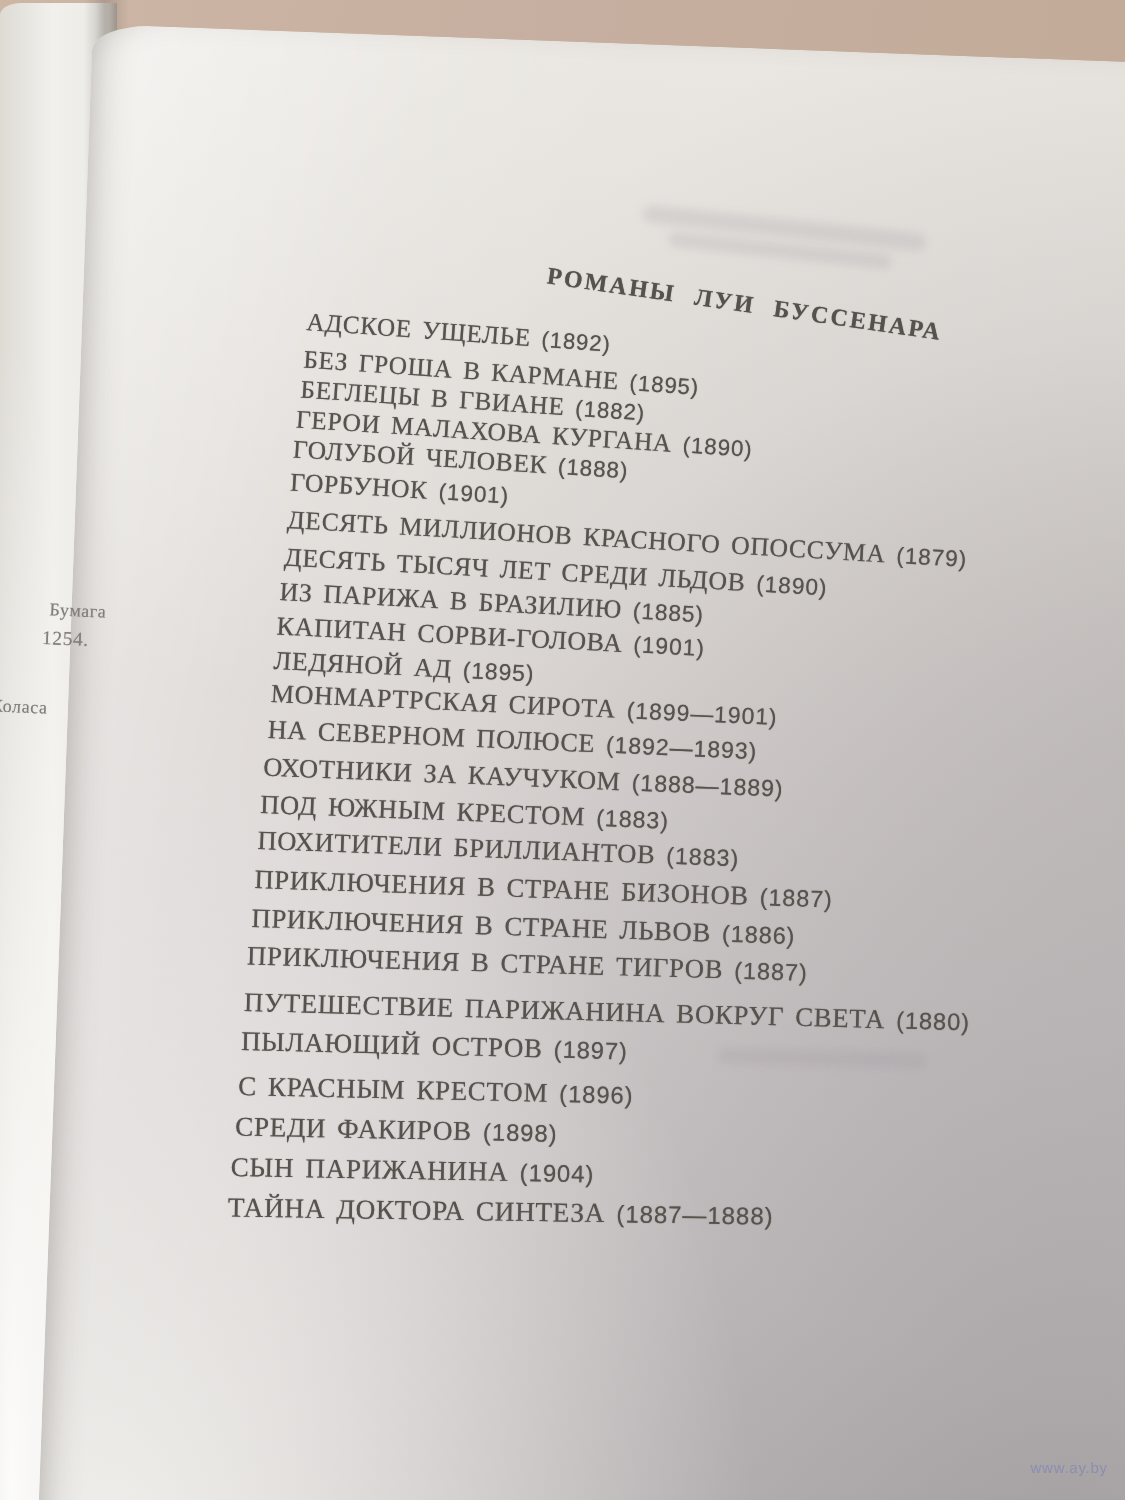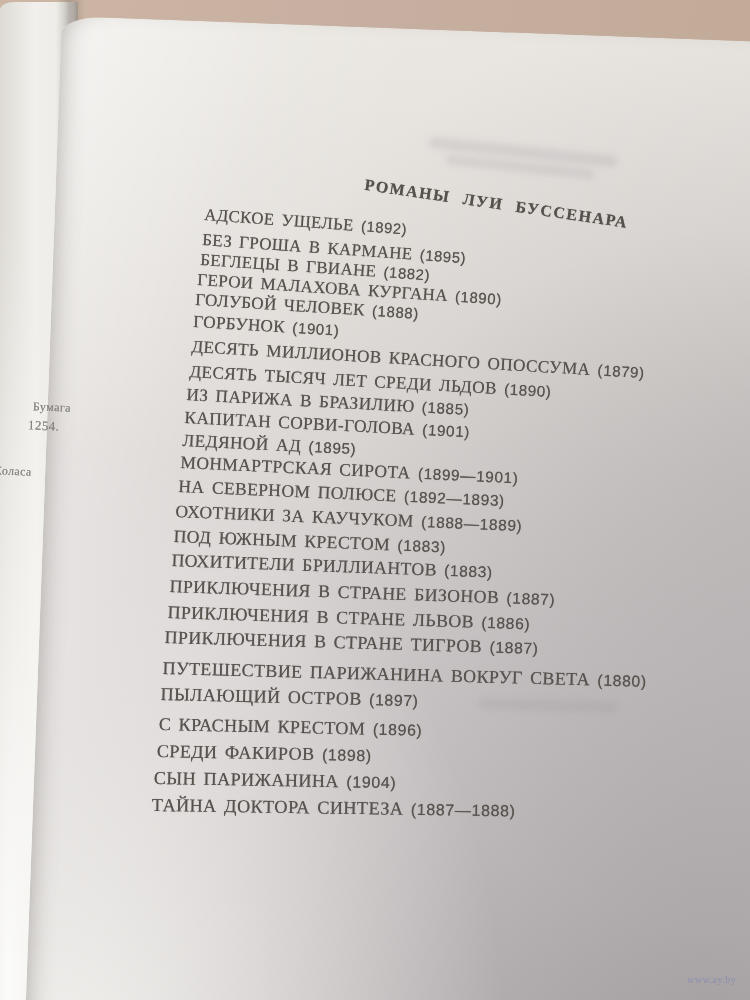--- a/index.html
+++ b/index.html
@@ -57,21 +57,21 @@
     position:absolute;background:rgba(150,147,153,0.20);
     filter:blur(3px);border-radius:6px;
   }
   .frag{
     position:absolute;color:#83807a;
     font-size:12px;letter-spacing:0.4px;white-space:nowrap;
     transform:rotate(2.5deg);text-shadow:0 0 0.5px rgba(131,128,122,0.6);
   }
   #watermark{
     position:absolute;left:687px;top:974px;
-    font-family:Liberation Serif, serif;
+    font-family:Liberation Sans, sans-serif;
     font-size:10px;color:rgba(92,112,190,0.40);letter-spacing:0.5px;
   }
 </style>
 </head>
 <body>
 
 <div id="photo">
 
   <div id="left-page"></div>
   <div id="gutter"></div>

